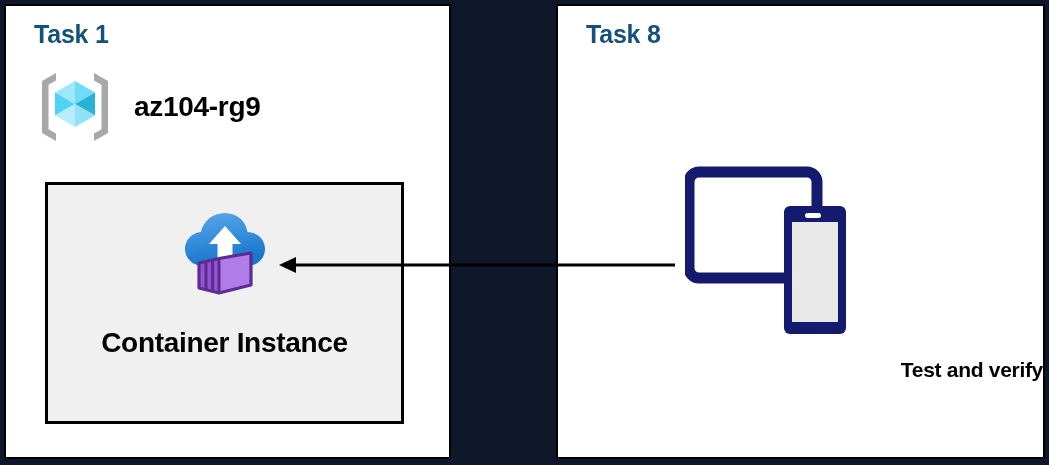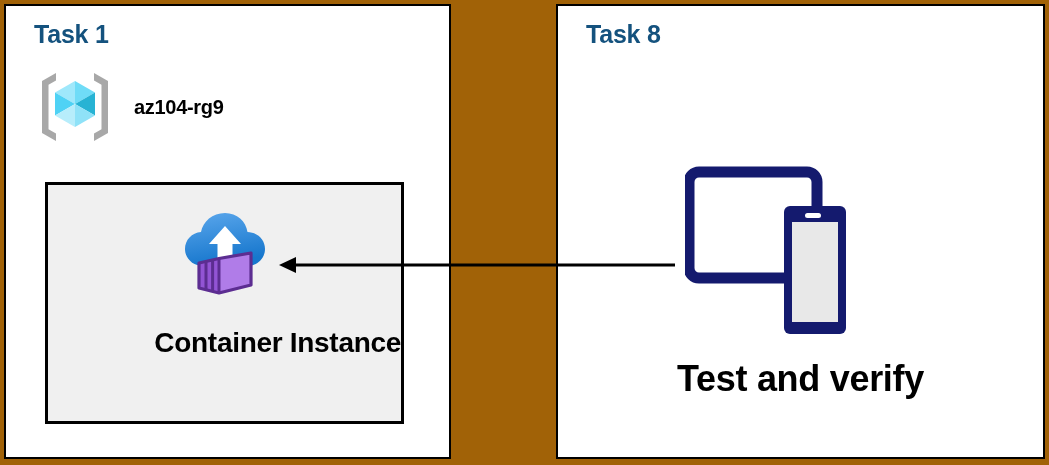--- a/index.html
+++ b/index.html
@@ -7,21 +7,21 @@
     padding: 0;
     background: #ffffff;
   }
   body {
     font-family: "Liberation Sans", sans-serif;
   }
   #canvas {
     position: relative;
     width: 1049px;
     height: 465px;
-    background: #a16207;
+    background: #0f172a;
     overflow: hidden;
   }
 
   
   .panel {
     position: absolute;
     background: #ffffff;
     border: 2px solid #000000;
     box-sizing: border-box;
   }
@@ -57,21 +57,21 @@
     display: flex;
     align-items: center;
     gap: 20px;
   }
   #rg-icon {
     width: 78px;
     height: 78px;
     display: block;
   }
   #rg-label {
-    font-size: 20px;
+    font-size: 28px;
     font-weight: bold;
     color: #000000;
     white-space: nowrap;
     letter-spacing: -0.3px;
   }
 
   
   #container-box {
     position: absolute;
     left: 39px;
@@ -89,43 +89,43 @@
     transform: translateX(-50%);
     width: 100px;
     height: 100px;
     display: block;
   }
   #aci-label {
     position: absolute;
     left: 0;
     right: 0;
     top: 142px;
-    text-align: right;
+    text-align: center;
     font-size: 28px;
     font-weight: bold;
     color: #000000;
     letter-spacing: -0.3px;
   }
 
   
   #devices-icon {
     position: absolute;
     left: 127px;
     top: 160px;
     width: 200px;
     height: 180px;
     display: block;
   }
   #devices-label {
     position: absolute;
     left: 0;
     right: 0;
     top: 352px;
-    text-align: center;
-    font-size: 36px;
+    text-align: right;
+    font-size: 21px;
     font-weight: bold;
     color: #000000;
     letter-spacing: -0.3px;
   }
 
   
   #connector-arrow {
     position: absolute;
     left: 270px;
     top: 248px;

